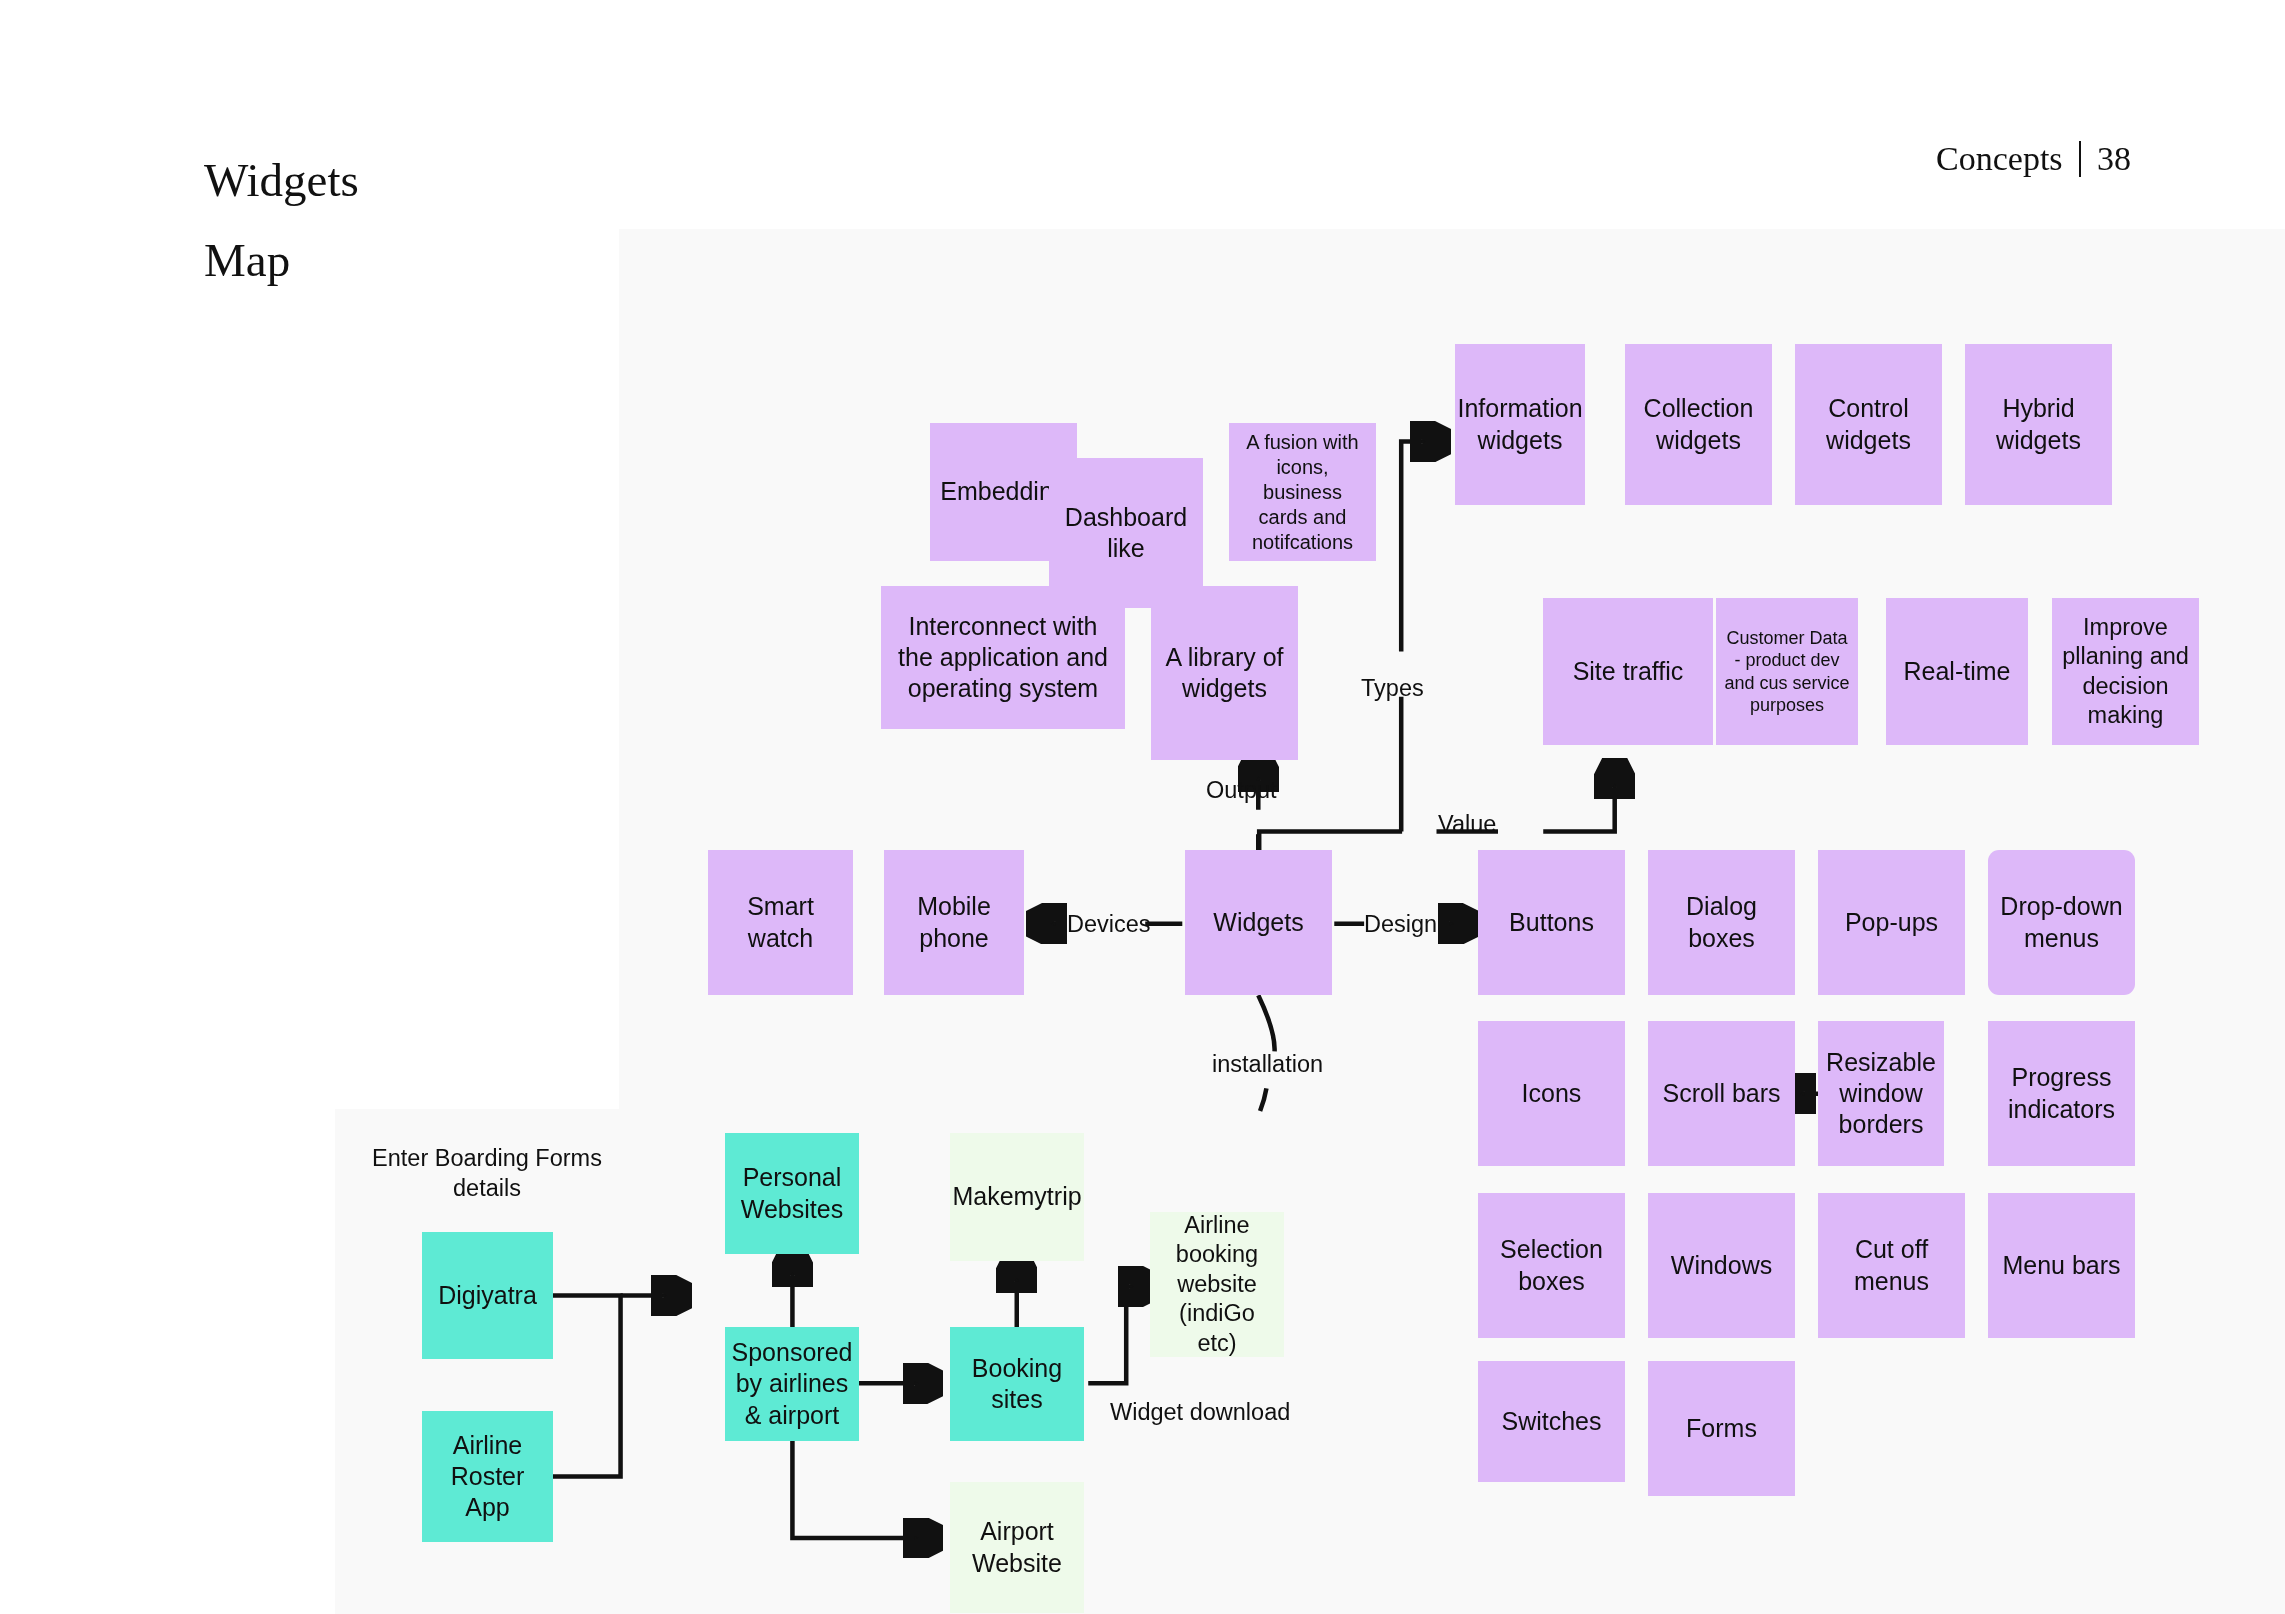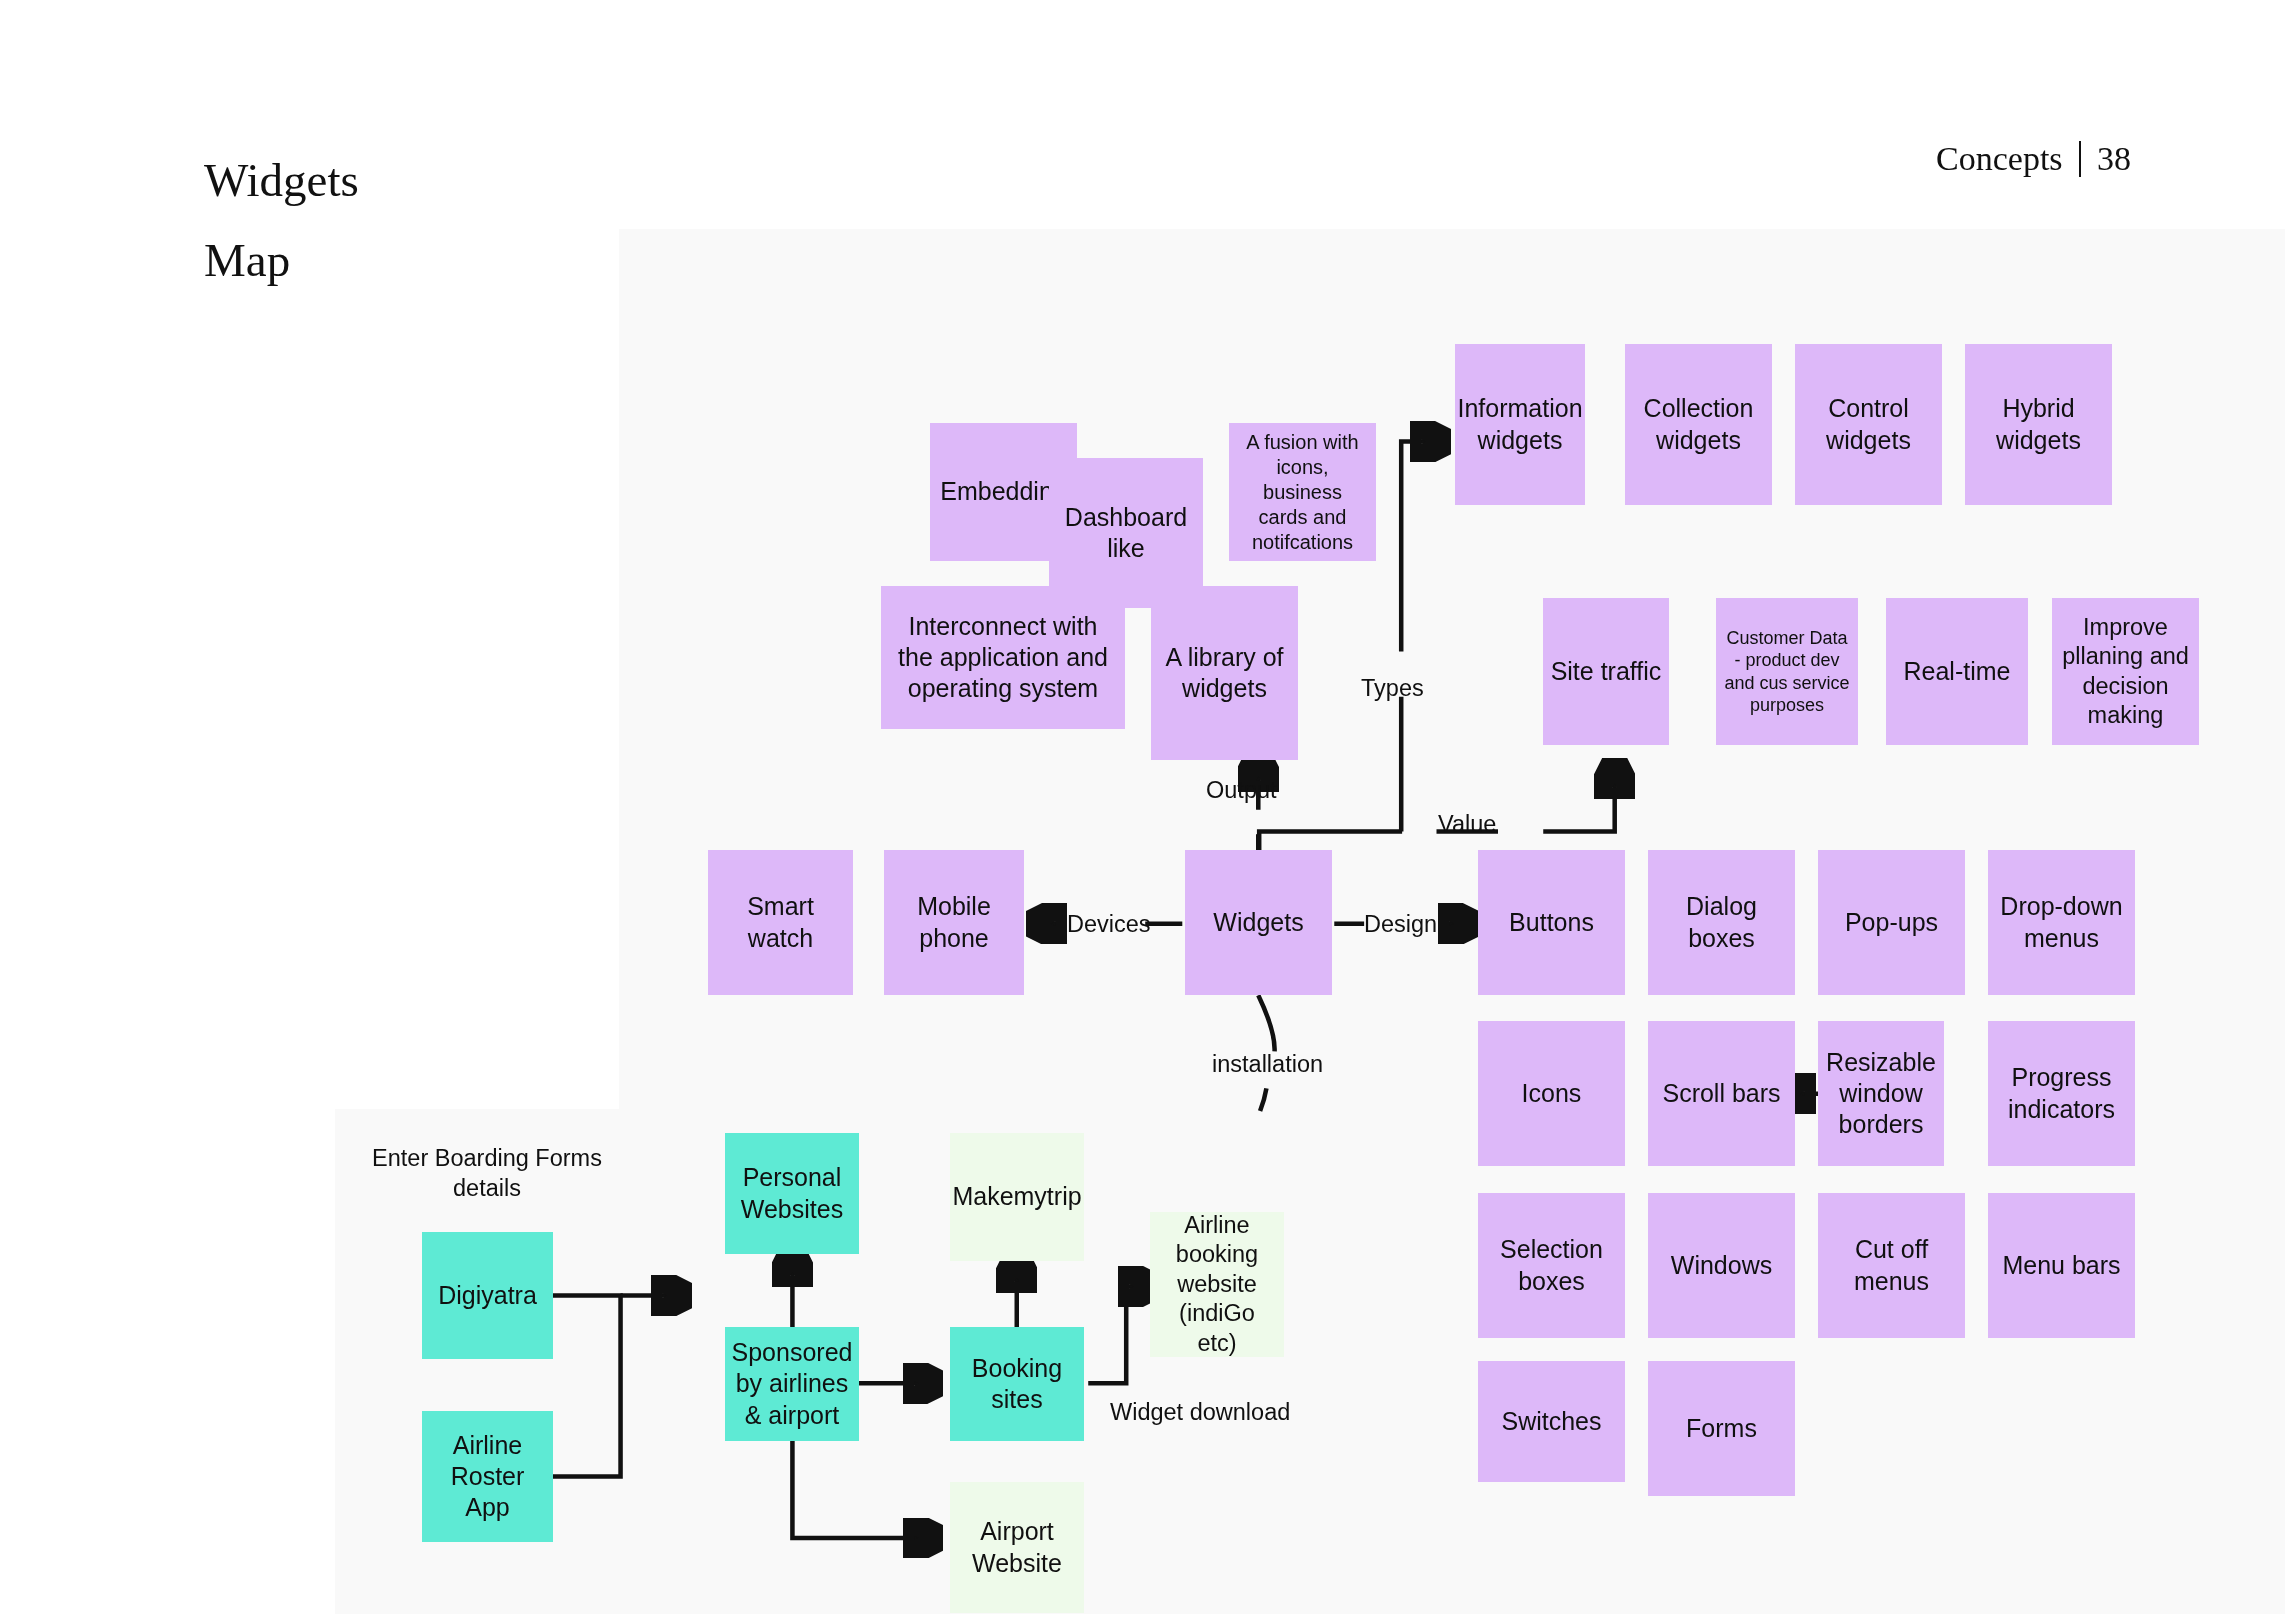--- a/index.html
+++ b/index.html
@@ -124,33 +124,33 @@
 <div class="node purple f28" style="left:1049px;top:458px;width:154px;height:150px;">Dashboard like</div>
 <div class="node purple f22" style="left:1229px;top:423px;width:147px;height:138px;">A fusion with icons, business cards and notifcations</div>
 <div class="node purple f28" style="left:881px;top:586px;width:244px;height:143px;">Interconnect with the application and operating system</div>
 <div class="node purple f28" style="left:1151px;top:586px;width:147px;height:174px;">A library of widgets</div>
 
 <div class="node purple f28" style="left:1455px;top:344px;width:130px;height:161px;">Information widgets</div>
 <div class="node purple f28" style="left:1625px;top:344px;width:147px;height:161px;">Collection widgets</div>
 <div class="node purple f28" style="left:1795px;top:344px;width:147px;height:161px;">Control widgets</div>
 <div class="node purple f28" style="left:1965px;top:344px;width:147px;height:161px;">Hybrid widgets</div>
 
-<div class="node purple f28" style="left:1543px;top:598px;width:126px;height:147px;">Site traffic</div>
+<div class="node purple f28" style="left:1543px;top:598px;width:170px;height:147px;">Site traffic</div>
 <div class="node purple f20" style="left:1716px;top:598px;width:142px;height:147px;">Customer Data -  product dev and cus service purposes</div>
 <div class="node purple f28" style="left:1886px;top:598px;width:142px;height:147px;">Real-time</div>
 <div class="node purple f26" style="left:2052px;top:598px;width:147px;height:147px;">Improve pllaning and decision making</div>
 
 <div class="node purple f28" style="left:708px;top:850px;width:145px;height:145px;">Smart watch</div>
 <div class="node purple f28" style="left:884px;top:850px;width:140px;height:145px;">Mobile phone</div>
 <div class="node purple f28" style="left:1185px;top:850px;width:147px;height:145px;">Widgets</div>
 
 <div class="node purple f28" style="left:1478px;top:850px;width:147px;height:145px;">Buttons</div>
 <div class="node purple f28" style="left:1648px;top:850px;width:147px;height:145px;">Dialog boxes</div>
 <div class="node purple f28" style="left:1818px;top:850px;width:147px;height:145px;">Pop-ups</div>
-<div class="node purple f28" style="left:1988px;top:850px;width:147px;height:145px;">Drop-down menus</div>
+<div class="node purple f28" style="left:1988px;top:850px;width:147px;height:145px;border-radius:11px;">Drop-down menus</div>
 
 <div class="node purple f28" style="left:1478px;top:1021px;width:147px;height:145px;">Icons</div>
 <div class="node purple f28" style="left:1648px;top:1021px;width:147px;height:145px;">Scroll bars</div>
 <div class="node purple f28" style="left:1818px;top:1021px;width:126px;height:145px;">Resizable window borders</div>
 <div class="node purple f28" style="left:1988px;top:1021px;width:147px;height:145px;">Progress indicators</div>
 
 <div class="node purple f28" style="left:1478px;top:1193px;width:147px;height:145px;">Selection boxes</div>
 <div class="node purple f28" style="left:1648px;top:1193px;width:147px;height:145px;">Windows</div>
 <div class="node purple f28" style="left:1818px;top:1193px;width:147px;height:145px;">Cut off menus</div>
 <div class="node purple f28" style="left:1988px;top:1193px;width:147px;height:145px;">Menu bars</div>

